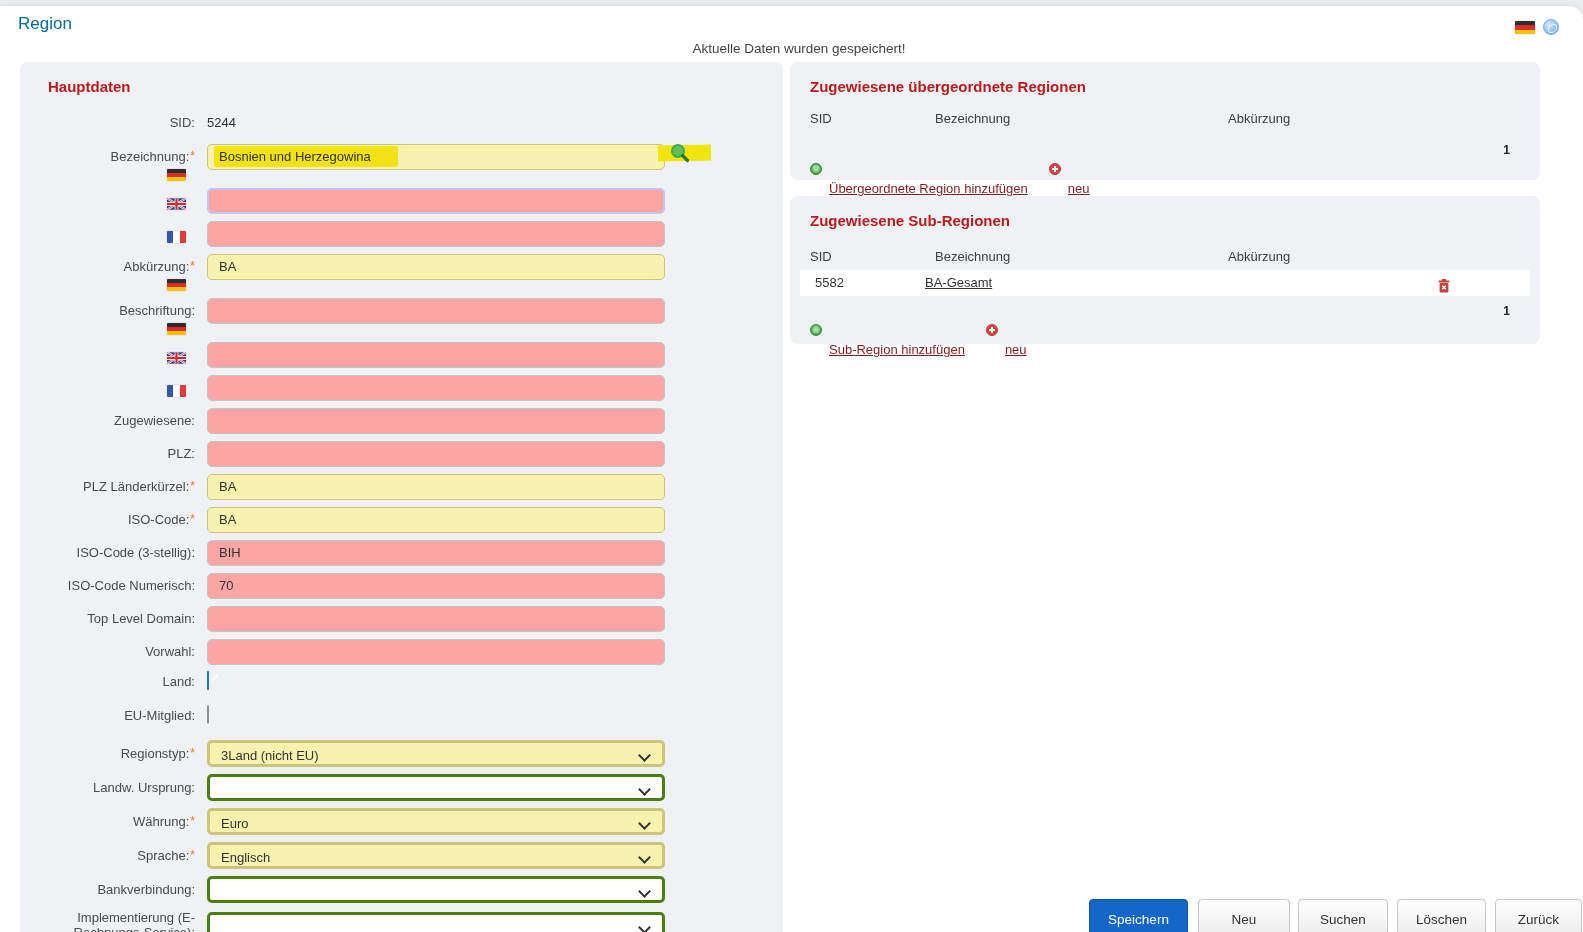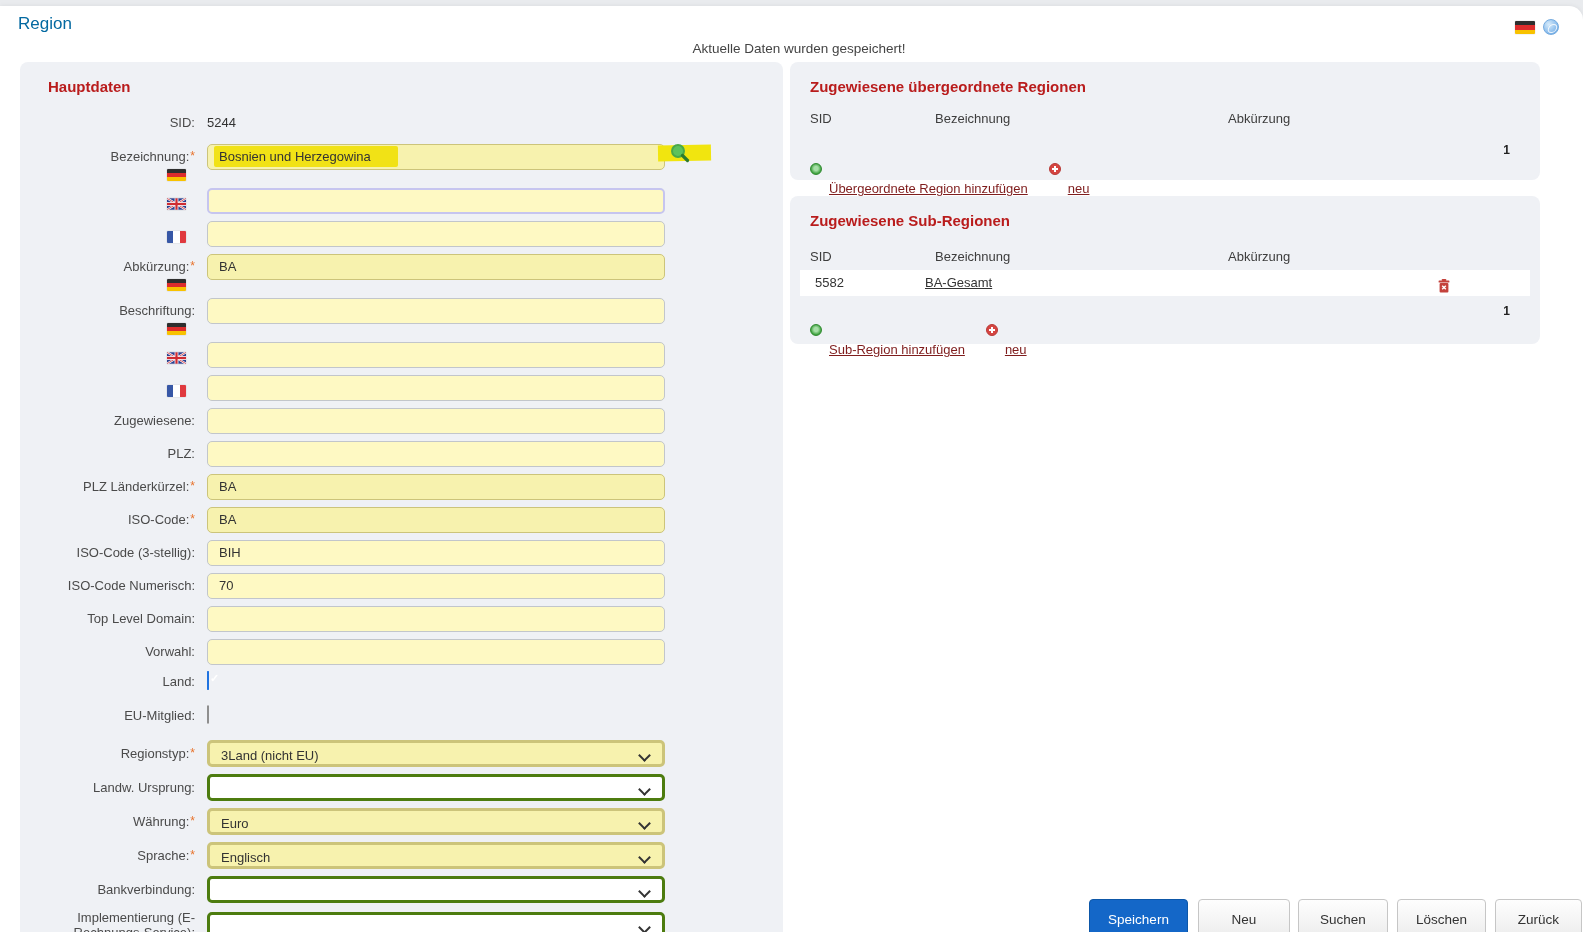--- a/index.html
+++ b/index.html
@@ -52,21 +52,21 @@
   .frow-check .lblcol { flex-direction:row; justify-content:flex-end; }
   .frow-static { margin-bottom:13px; align-items:baseline; }
   .lblcol .flag { margin-top:5px; margin-right:9px; }
   .lblcol.flag-only { justify-content:center; }
   .lblcol.flag-only .flag { margin-top:0; margin-right:9px; }
   .req { color:#e8732c; font-size:12px; margin-left:1px; vertical-align:top; }
 
   .static-val { font-size:13px; color:#333; }
   .tinput {
     width:458px; height:26px; line-height:24px; padding:0 11px;
-    border:1px solid #c2c6cb; border-radius:5px; background:#fef9c3;
+    border:1px solid #c2c6cb; border-radius:5px; background:#fca5a5;
     font-size:13px; color:#333; white-space:nowrap; overflow:hidden;
   }
   .tinput.yellow { background:#f7f2ae; border-color:#ccc47a; }
   .tinput.focused { border:2px solid #c6c5ef; line-height:21px; }
   .marker { background:#f1e216; padding:3px 27px 3px 5px; margin-left:-5px; border-radius:2px; }
 
   .sel { width:458px; height:27px; line-height:25px; padding:0 26px 0 11px;
     border:3px solid #4d7c0f; border-radius:5px; background:#fff; font-size:13px; color:#333; position:relative; }
   .sel.yellow { background:#f7f2ae; border-color:#ccc47a; }
   .sel::after { content:''; position:absolute; right:13px; top:8px; width:7px; height:7px;

